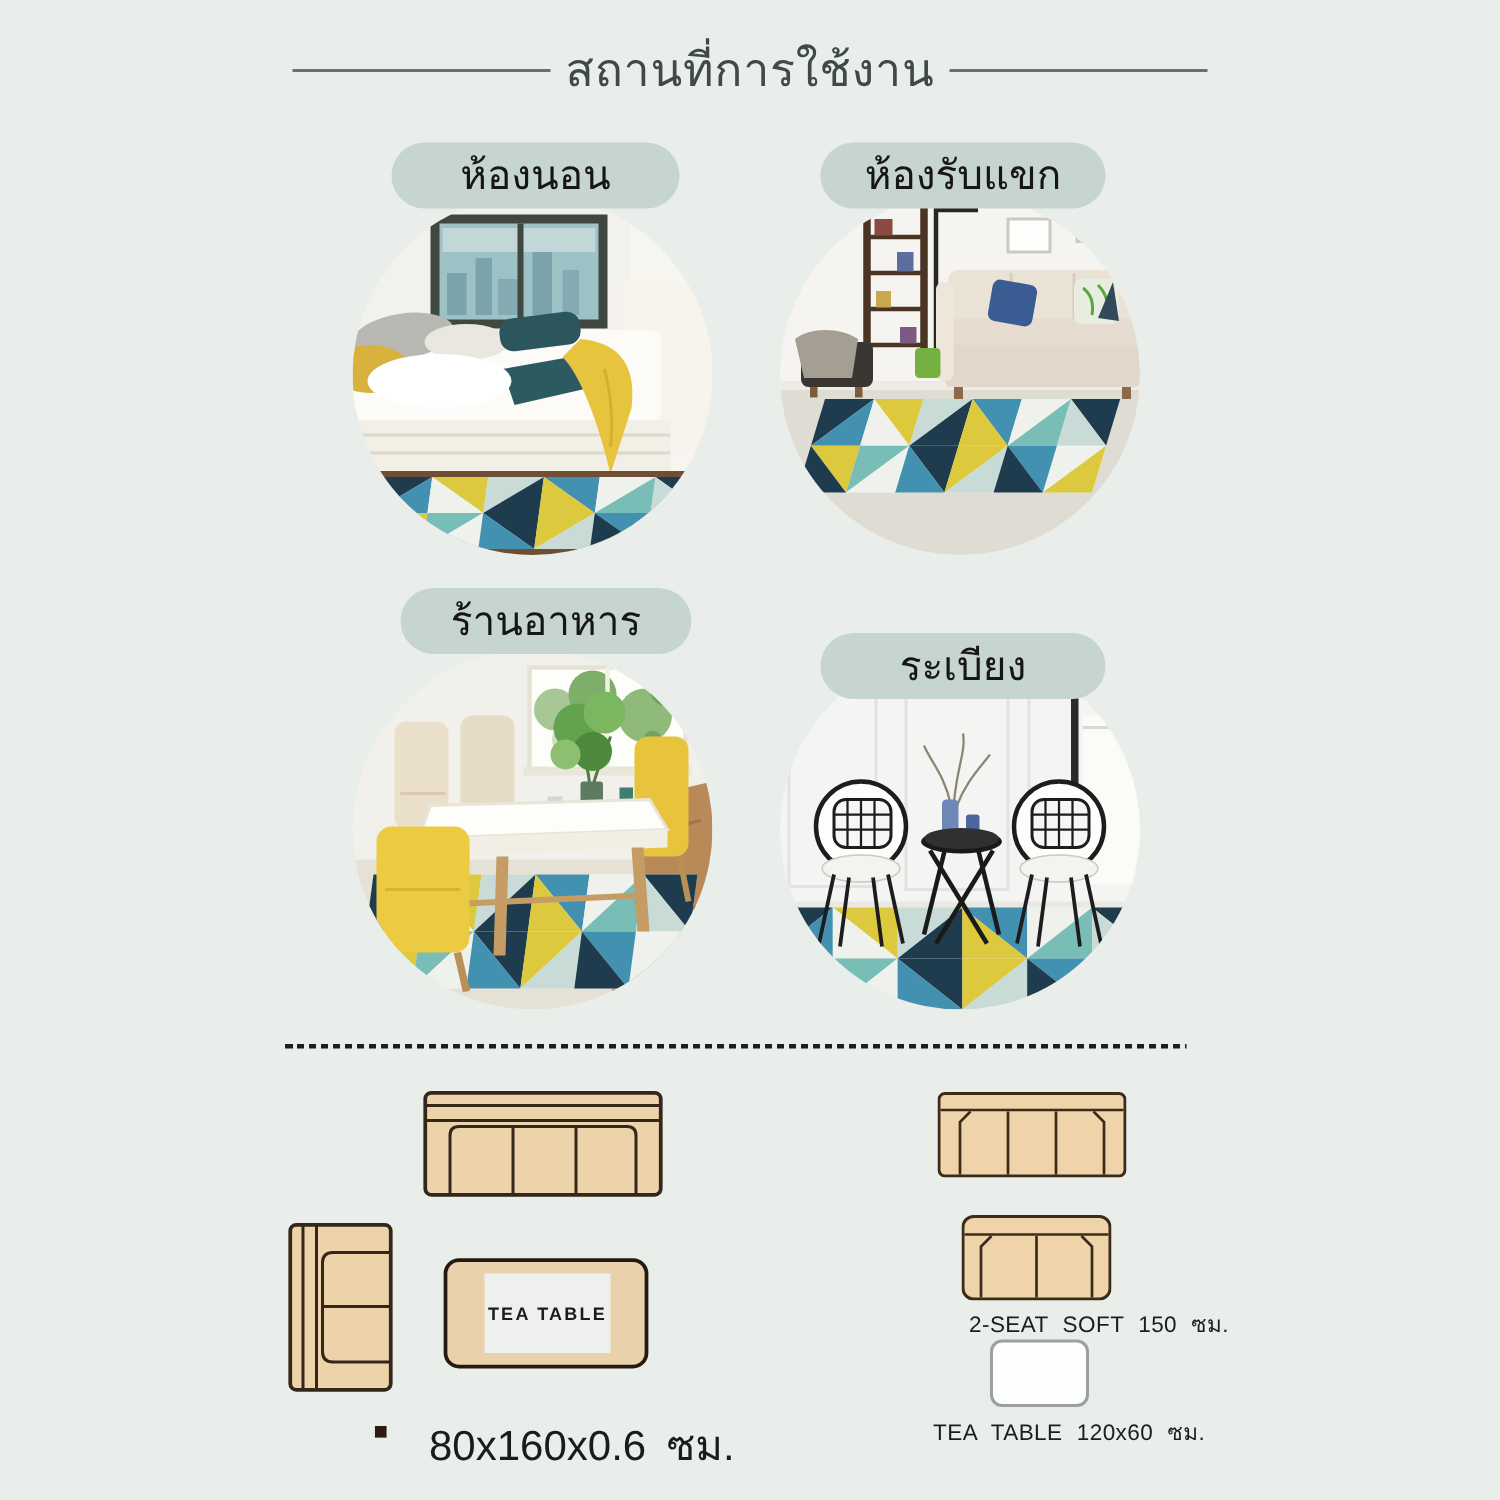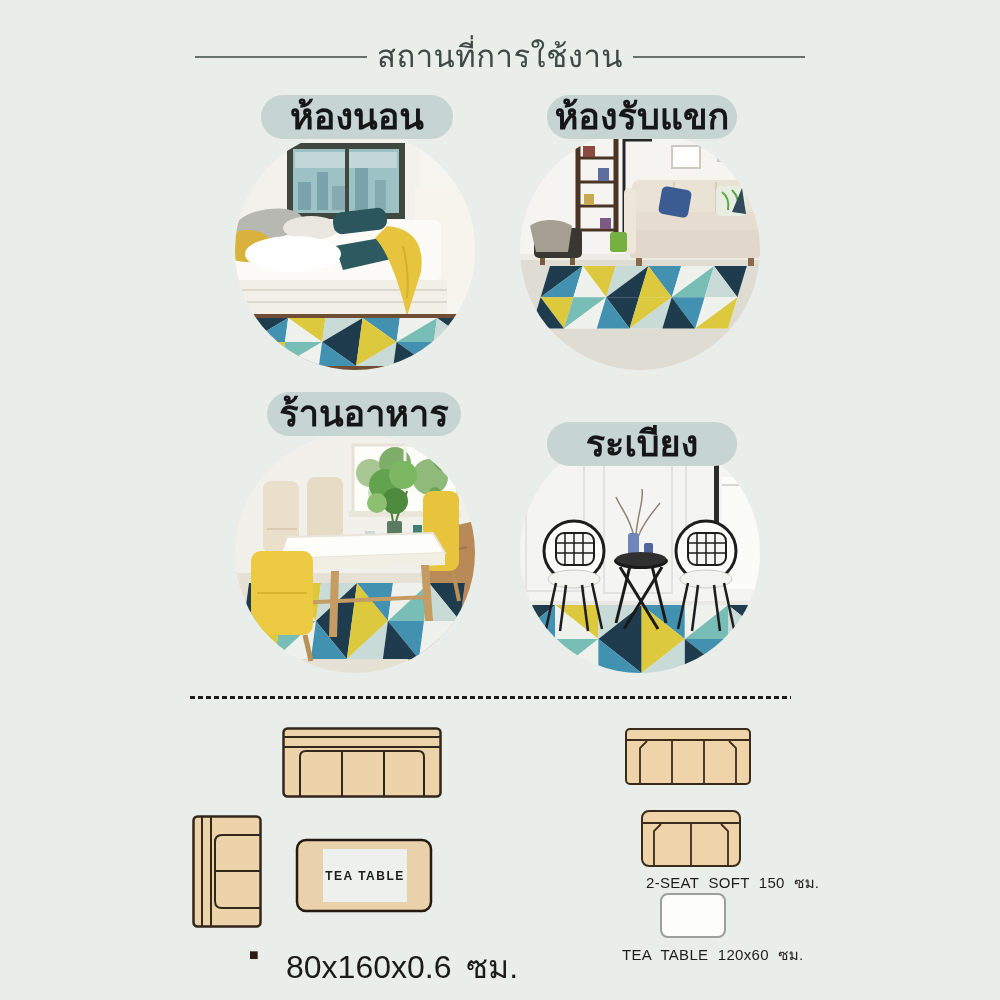--- a/index.html
+++ b/index.html
@@ -4,28 +4,28 @@
 <style>
   * { box-sizing: border-box; margin: 0; padding: 0; }
   html,body { width:1000px; height:1000px; }
   body {
     font-family: "Liberation Sans", "DejaVu Sans", sans-serif;
     background:#e9eeea;
   }
   #stage { position:relative; width:1000px; height:1000px; background:#e9eeea; overflow:hidden; }
 
   
-  .header { position:absolute; top:30px; left:0; width:100%; display:flex; align-items:center; justify-content:center;margin-top:10px; }
+  .header { position:absolute; top:30px; left:0; width:100%; display:flex; align-items:center; justify-content:center; }
   .h-line { width:172px; height:0; border-top:2px solid #67726f; }
   .title { margin:0 10px; font-size:31px; font-weight:300; color:#3e4948; letter-spacing:.5px; line-height:1.1; }
 
   
   .pill { position:absolute; height:44px; background:#c6d4d2; border-radius:24px;
           display:flex; align-items:center; justify-content:center; z-index:3; }
-  .pill span { font-size:36px; font-weight:700; color:#161616; line-height:1; }
+  .pill span { font-size:27px; font-weight:400; color:#161616; line-height:1; }
   .pill-1 { left:261px; top:95px;  width:192px; }
   .pill-2 { left:547px; top:95px;  width:190px;text-align:center; }
   .pill-3 { left:267px; top:392px; width:194px;align-items:center; }
   .pill-4 { left:547px; top:392px; width:190px;margin-top:30px; }
 
   
   .photo { position:absolute; width:240px; height:240px; border-radius:50%; overflow:hidden; z-index:2; }
   .photo-1 { left:235px; top:130px; }
   .photo-2 { left:520px; top:130px; }
   .photo-3 { left:235px; top:433px; }
@@ -46,21 +46,21 @@
   .d-tea-right   { left:660px; top:893px; width:66px;  height:45px;
                    border:2px solid #9aa09e; border-radius:8px; background:#fdfdfb; }
 
   .fig-label { position:absolute; font-size:15px; font-weight:500; color:#1d1d1d;
                word-spacing:5px; white-space:nowrap; letter-spacing:.3px; }
   .fl-1 { left:625px; top:789px; }
   .fl-2 { left:622px; top:871px;margin-left:24px; }
   .fl-3 { left:622px; top:943px; }
 
   .bullet { position:absolute; left:249px; top:947px; font-size:16px; line-height:1; color:#2b1b12; }
-  .rug-size { position:absolute; left:286px; top:941px; font-size:32px; font-weight:500;
+  .rug-size { position:absolute; left:286px; top:941px; font-size:28px; font-weight:500;
               color:#1b1b1b; word-spacing:6px; white-space:nowrap; }
 </style>
 </head>
 <body>
 
 <div id="stage">
 
   <svg width="0" height="0" style="position:absolute" aria-hidden="true">
     <defs>
       <g id="rug-pattern">

